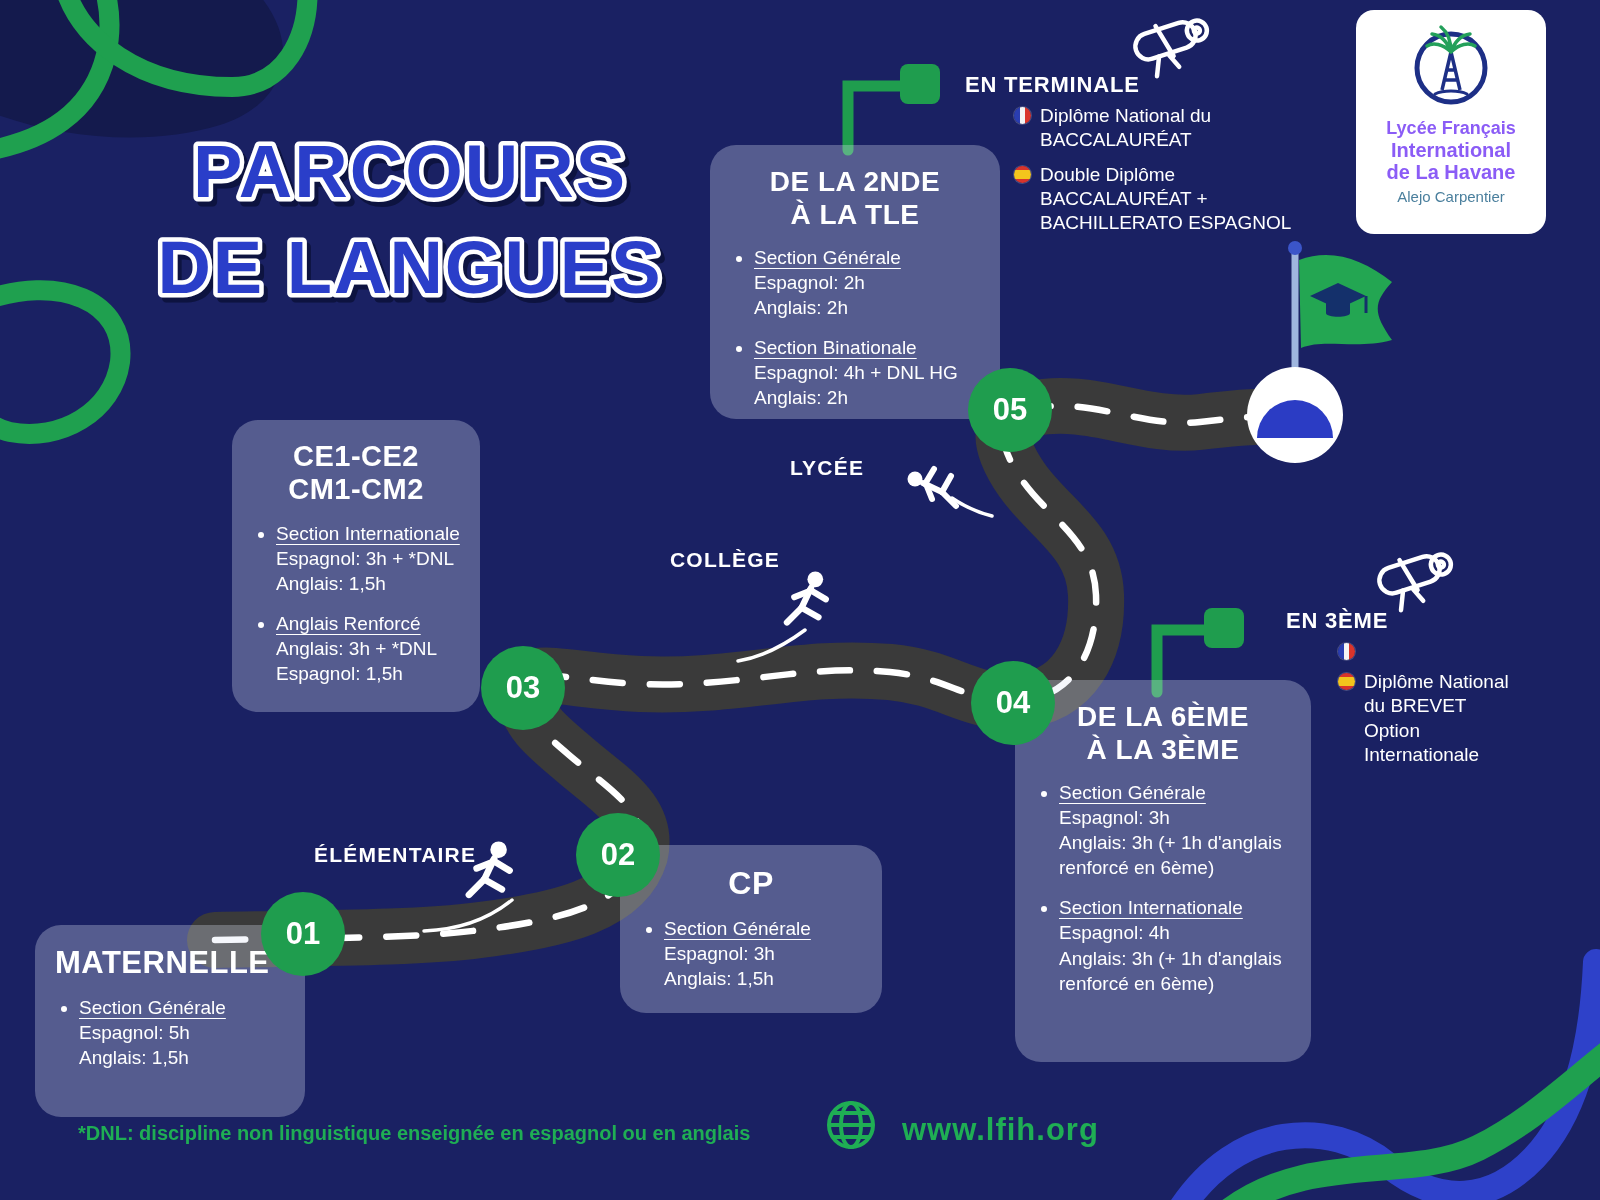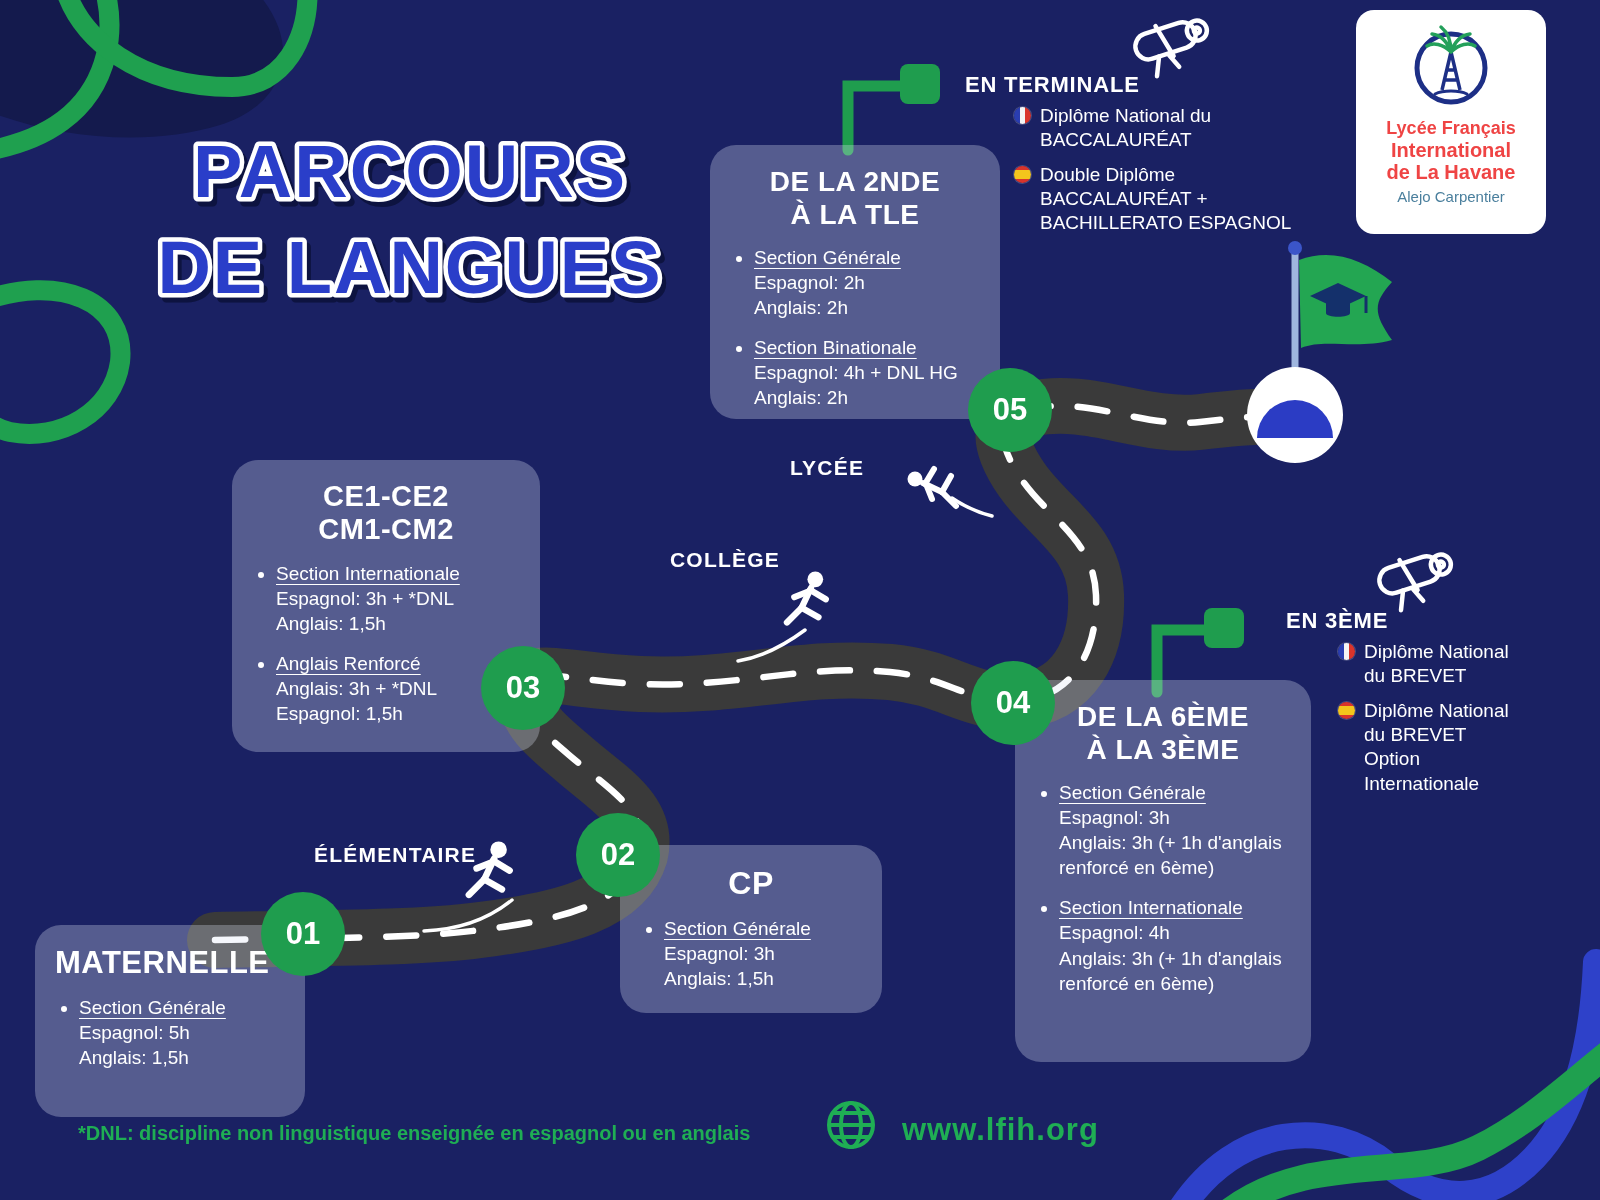--- a/index.html
+++ b/index.html
@@ -19,31 +19,31 @@
         display:flex;align-items:center;justify-content:center;font-size:31px;font-weight:bold;z-index:5;}
   .road-label{position:absolute;font-weight:bold;font-size:21px;letter-spacing:1.2px;z-index:4;}
   .dip-heading{position:absolute;font-weight:bold;font-size:22px;letter-spacing:.8px;z-index:4;}
   .dip-list{position:absolute;z-index:4;font-size:19px;line-height:1.28;}
   .dip-item{display:flex;gap:9px;margin-bottom:10px;}
   .flag{width:17px;height:17px;border-radius:50%;flex:none;margin-top:3px;box-shadow:0 0 0 1px rgba(255,255,255,.2);}
   .flag-fr{background:linear-gradient(90deg,#2a3db0 0 34%,#f4f4f4 34% 66%,#d9342b 66%);}
   .flag-es{background:linear-gradient(180deg,#d9342b 0 26%,#f3c51c 26% 74%,#d9342b 74%);}
   .logo-card{position:absolute;left:1356px;top:10px;width:190px;height:224px;background:#fff;border-radius:18px;
              z-index:4;display:flex;flex-direction:column;align-items:center;padding-top:12px;box-sizing:border-box;}
-  .logo-name{color:#ef4444;font-weight:bold;font-size:20px;line-height:1.14;}
+  .logo-name{color:#8b5cf6;font-weight:bold;font-size:20px;line-height:1.14;}
   .logo-first{font-size:18px;}
   .logo-sub{color:#4a7f9d;font-size:15px;margin-top:4px;text-align:center;}
   .footer-note{position:absolute;left:38px;top:1122px;color:#1fae54;font-size:20px;font-weight:bold;z-index:4;margin-left:40px;}
   .footer-url{position:absolute;left:902px;top:1112px;color:#1fae54;font-size:31px;font-weight:bold;letter-spacing:1px;z-index:4;}
   .globe{position:absolute;left:824px;top:1098px;z-index:4;}
   #card-maternelle{left:35px;top:925px;width:270px;height:192px;}
   #card-maternelle .card-title{font-size:31px;}
   #card-cp{left:620px;top:845px;width:262px;height:168px;}
   #card-cp .card-title{font-size:32px;}
-  #card-ce{left:232px;top:420px;width:308px;height:292px;margin-top:40px;}
+  #card-ce{left:232px;top:420px;width:248px;height:292px;}
   #card-ce .card-title{font-size:29px;line-height:1.15;}
   #card-college6{left:1015px;top:680px;width:296px;height:382px;}
   #card-college6 .card-title{font-size:28px;line-height:1.18;}
   #card-lycee2{left:710px;top:145px;width:290px;height:274px;}
   #card-lycee2 .card-title{font-size:28px;line-height:1.18;}
   #lbl-elem{left:278px;top:843px;margin-left:36px;}
   #lbl-college{left:670px;top:548px;}
   #lbl-lycee{left:790px;top:456px;}
   #dip-terminale-h{left:965px;top:72px;}
   #dip-terminale-list{left:1014px;top:104px;width:292px;}
@@ -257,21 +257,20 @@
     <div class="dip-item">
       <span class="flag flag-es"></span>
       <span>Double Diplôme BACCALAURÉAT + BACHILLERATO ESPAGNOL</span>
     </div>
   </div>
 
   <div class="dip-heading" id="dip-3eme-h">EN 3ÈME</div>
   <div class="dip-list" id="dip-3eme-list">
     <div class="dip-item">
       <span class="flag flag-fr"></span>
-      <span>Diplôme National du BREVET</span>
     </div>
     <div class="dip-item">
       <span class="flag flag-es"></span>
       <span>Diplôme National du BREVET Option Internationale</span>
     </div>
   </div>
 
   <div class="road-label" id="lbl-elem">ÉLÉMENTAIRE</div>
   <div class="road-label" id="lbl-college">COLLÈGE</div>
   <div class="road-label" id="lbl-lycee">LYCÉE</div>

